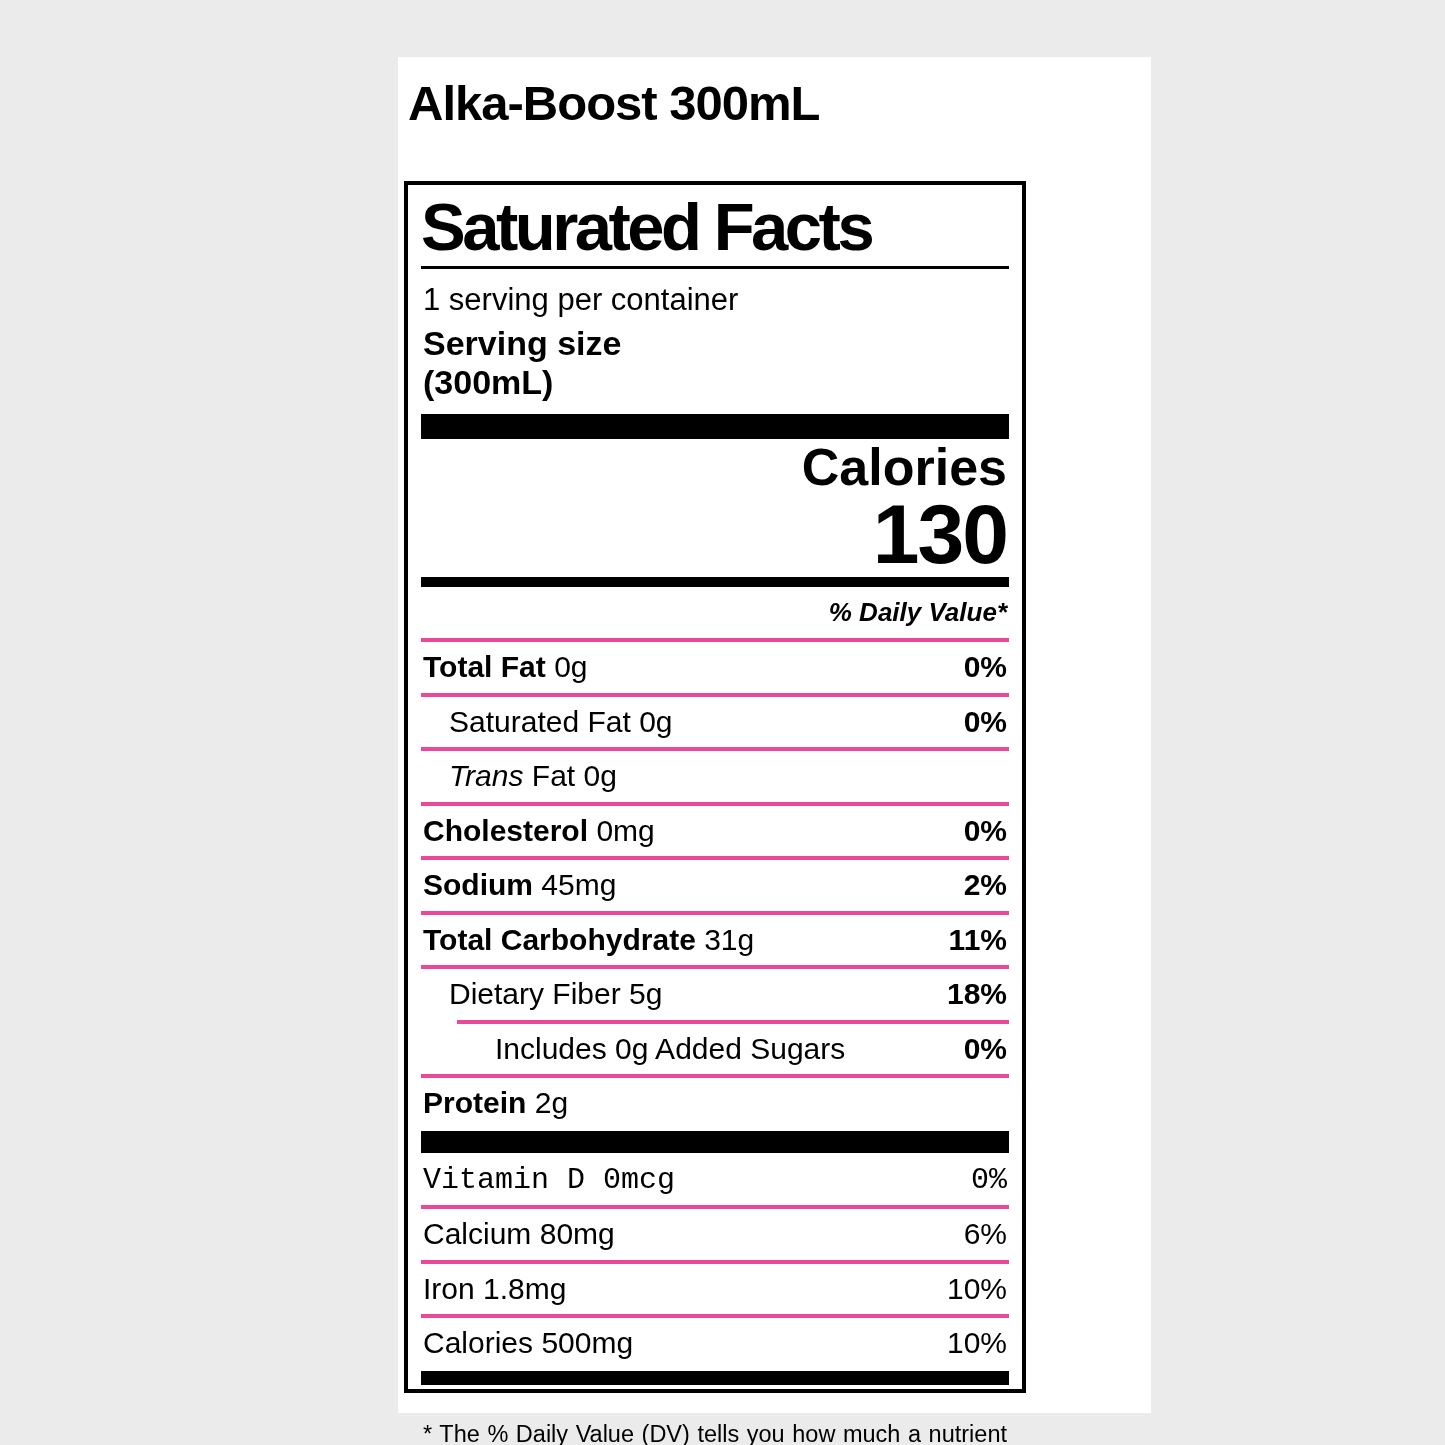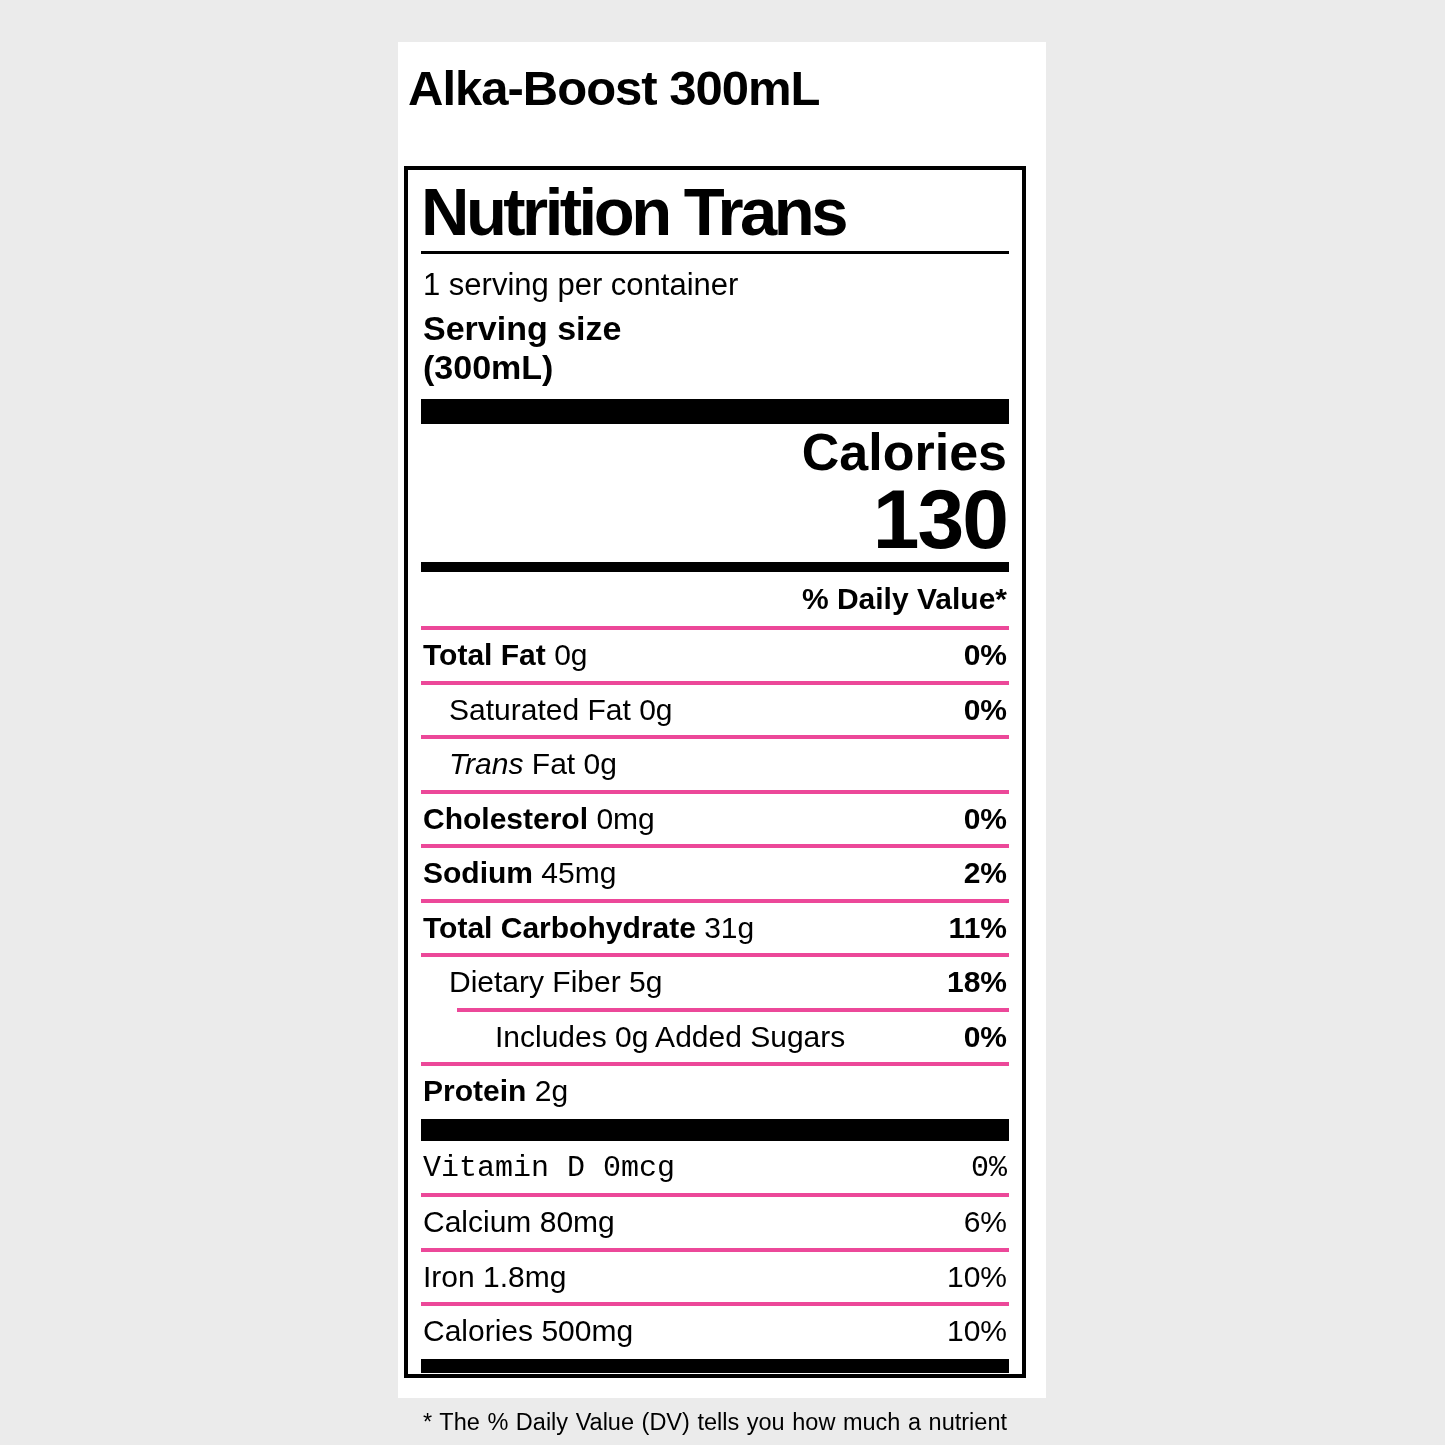--- a/index.html
+++ b/index.html
@@ -10,22 +10,22 @@
     color: #000;
   }
   .stage {
     position: relative;
     width: 1445px; height: 1445px;
     background: #ebebeb;
     overflow: hidden;
   }
   .panel {
     position: absolute;
-    left: 398px; top: 42px;
-    width: 648px; height: 1356px;
+    left: 398px; top: 57px;
+    width: 753px; height: 1356px;
     background: #ffffff;
   }
   .product-title {
     padding: 20px 0 0 10px;
     font-size: 49px;
     font-weight: 700;
     letter-spacing: -1px;
     line-height: 1.1;
   }
   .nfbox {
@@ -71,22 +71,23 @@
     align-items: flex-end;
     padding: 0 2px;
     flex-direction: column;
   }
   .calories-label { font-size: 52px; font-weight: 700; line-height: 1.1; padding-bottom: 4px; }
   .calories-value { font-size: 84px; font-weight: 700; line-height: 0.82; letter-spacing: -2px; text-align: center; }
   .bar-med { height: 10px; background: #000; margin-top: 8px; }
   .dv-header {
     text-align: right;
     font-weight: 700;
-    font-size: 30px;
+    font-size: 26px;
     padding: 10px 2px 10px 0;
+    font-style: italic;
   }
   .row {
     display: flex;
     justify-content: space-between;
     align-items: baseline;
     border-top: 4px solid #ec4899;
     padding: 8px 2px;
     font-size: 30px;
     line-height: 1.15;
   }
@@ -111,21 +112,21 @@
 </head>
 <body>
 
 <div class="stage">
   <div class="panel">
 
     <div class="product-title">Alka-Boost 300mL</div>
 
     <div class="nfbox">
 
-      <div class="nf-title">Nutrition Trans</div>
+      <div class="nf-title">Saturated Facts</div>
       <div class="nf-title-rule"></div>
 
       <div class="servings">1 serving per container</div>
 
       <div class="serving-size-row">
         <span>Serving size</span>
         <span>(300mL)</span>
       </div>
 
       <div class="bar-thick"></div>

